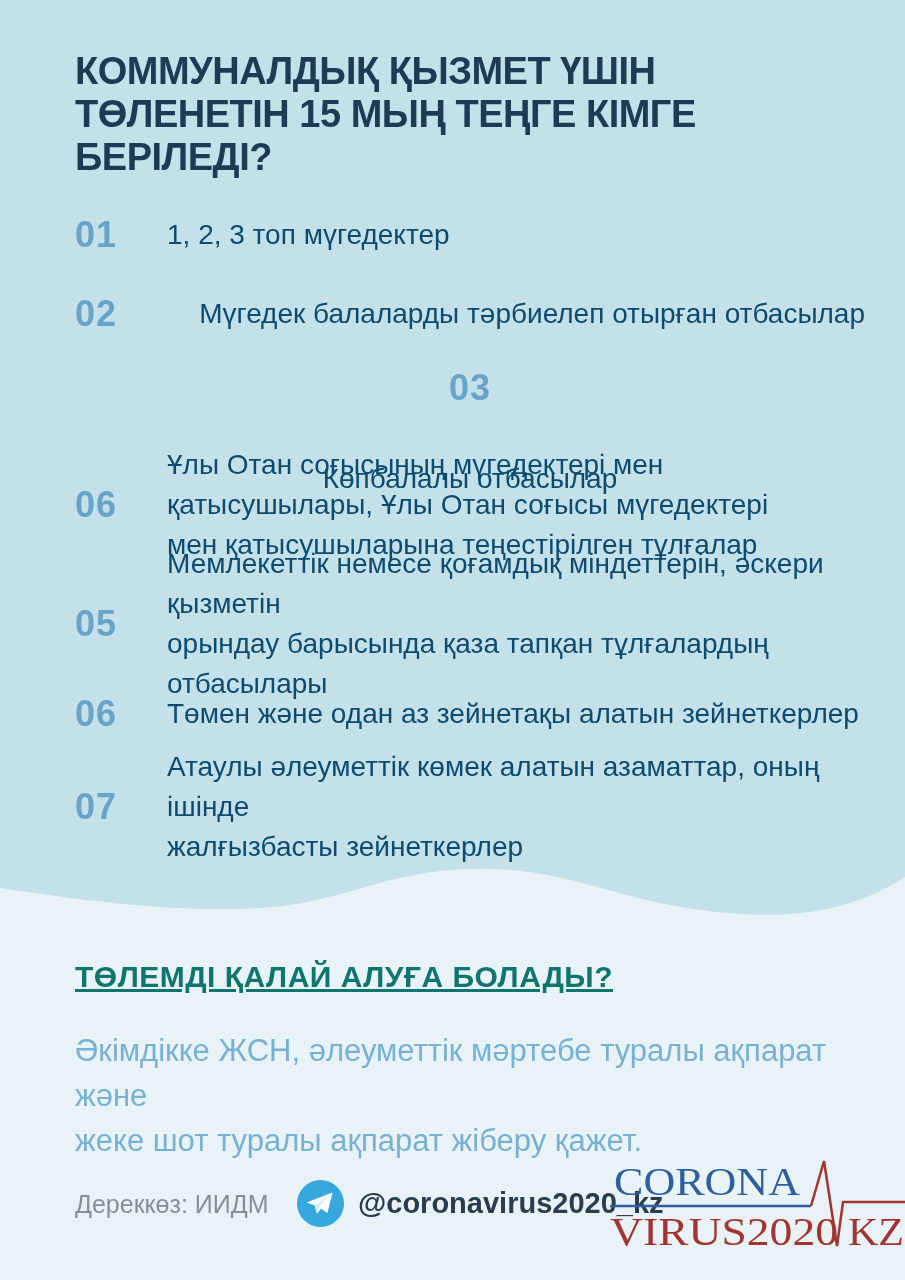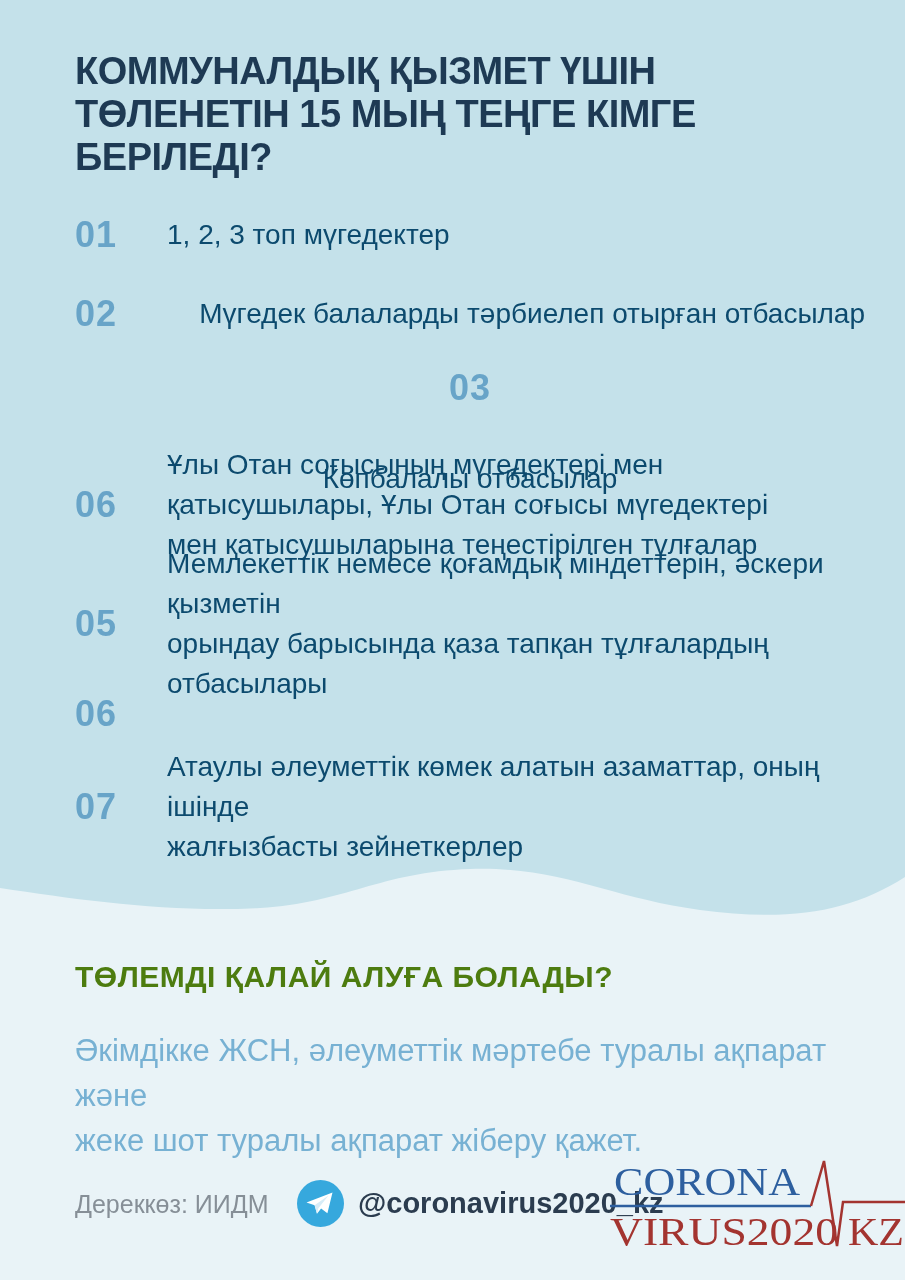--- a/index.html
+++ b/index.html
@@ -33,22 +33,23 @@
   }
   .row1{top:210px;height:50px;}
   .row2{top:289px;height:50px;justify-content:space-between;}
   .row3{top:367px;height:50px;flex-direction:column;}
   .row4{top:443px;height:124px;}
   .row5{top:578px;height:92px;}
   .row6{top:689px;height:50px;}
   .row7{top:761px;height:92px;}
   .how-heading{
     position:absolute;left:75px;top:960px;
-    font-size:30px;font-weight:bold;color:#4d7c0f;
+    font-size:30px;font-weight:bold;color:#0f766e;
     letter-spacing:0.5px;
+    text-decoration:underline;
   }
   .how-body{
     position:absolute;left:75px;top:1028px;width:760px;
     font-size:31px;color:#77b1d3;line-height:45px;
     white-space:pre-line;
   }
   .source{
     position:absolute;left:75px;top:1190px;
     font-size:25px;color:#868f97;
   }
@@ -93,20 +94,21 @@
 қатысушылары, Ұлы Отан соғысы мүгедектері
 мен қатысушыларына теңестірілген тұлғалар</div>
   </div>
   <div class="item-row row5">
     <div class="item-number">05</div>
     <div class="item-text">Мемлекеттік немесе қоғамдық міндеттерін, әскери қызметін
 орындау барысында қаза тапқан тұлғалардың отбасылары</div>
   </div>
   <div class="item-row row6">
     <div class="item-number">06</div>
+    <div class="item-text">Төмен және одан аз зейнетақы алатын зейнеткерлер</div>
   </div>
   <div class="item-row row7">
     <div class="item-number">07</div>
     <div class="item-text">Атаулы әлеуметтік көмек алатын азаматтар, оның ішінде
 жалғызбасты зейнеткерлер</div>
   </div>
 
   <div class="how-heading">ТӨЛЕМДІ ҚАЛАЙ АЛУҒА БОЛАДЫ?</div>
   <div class="how-body">Әкімдікке ЖСН, әлеуметтік мәртебе туралы ақпарат және
 жеке шот туралы ақпарат жіберу қажет.</div>

